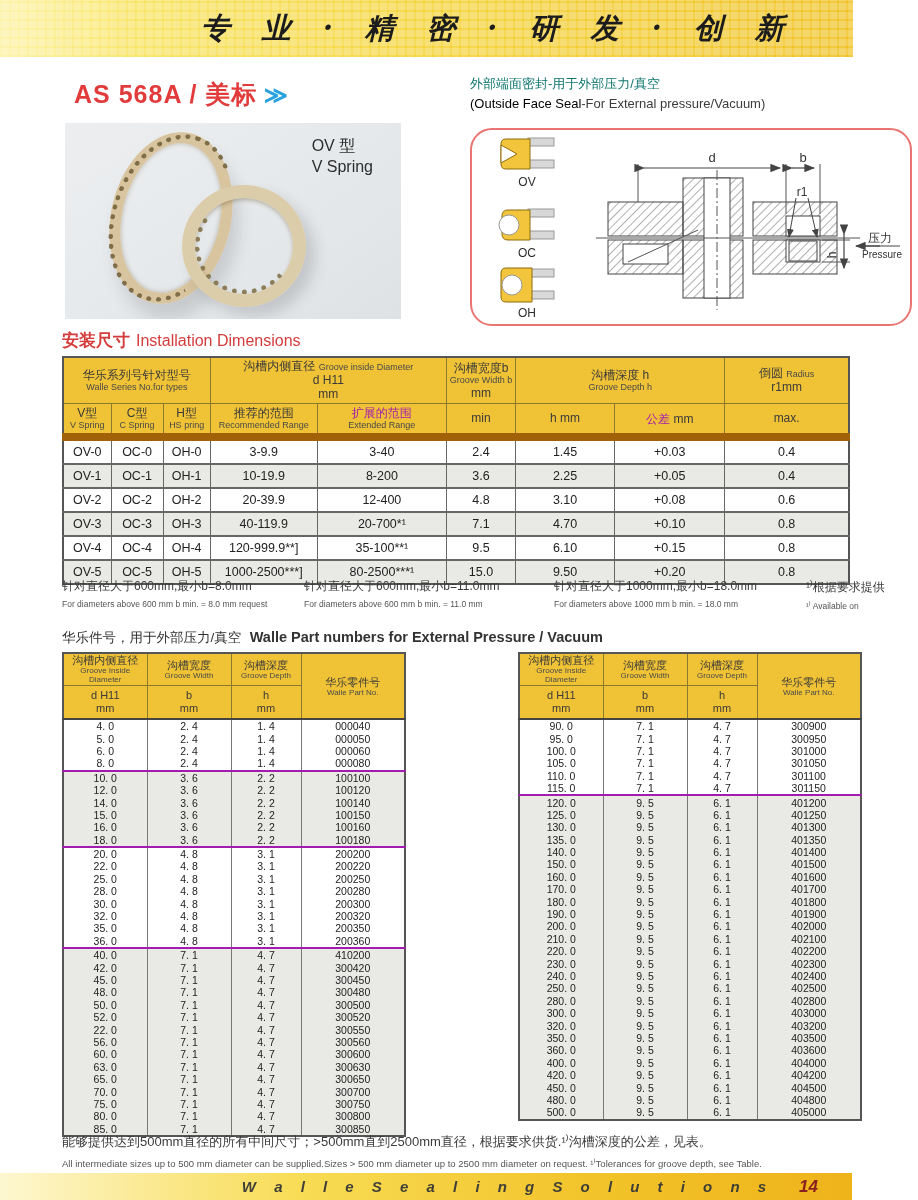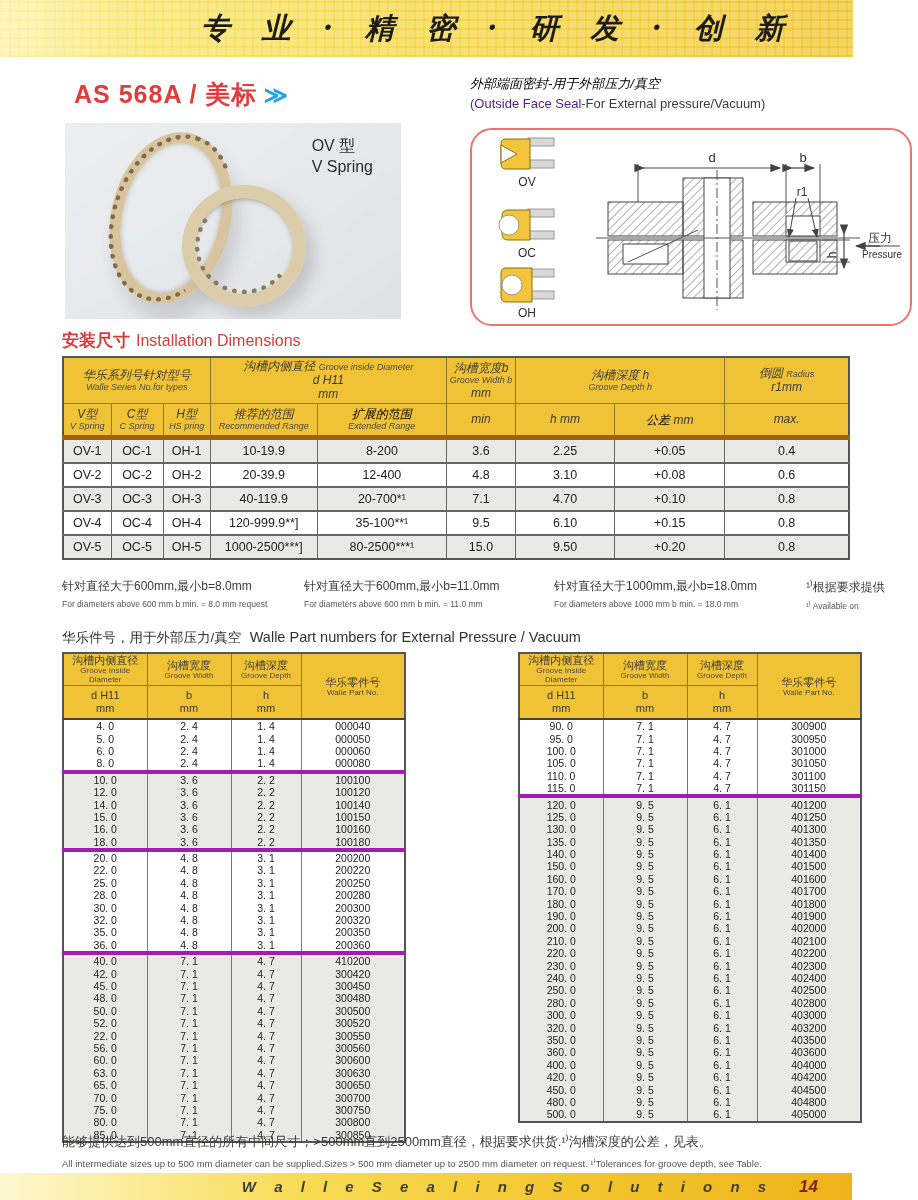--- a/index.html
+++ b/index.html
@@ -14,22 +14,22 @@
       linear-gradient(90deg,#fdf2a2 0%,#f8e35c 16%,#f4d233 50%,#efc01d 100%);
     display:flex;align-items:center;justify-content:flex-end;}
   .slogan{font-family:"DejaVu Serif",serif;font-style:italic;font-weight:bold;
     font-size:29px;color:#1c1c1c;letter-spacing:11px;padding-right:58px;white-space:nowrap;}
 
   
   .title-row{position:absolute;left:74px;top:78px;white-space:nowrap;}
   .title-red{font-size:25px;font-weight:bold;color:#e23b3c;letter-spacing:1px;}
   .title-arrows{font-size:23px;font-weight:bold;color:#2aa2de;margin-left:2px;}
   .subtitle{position:absolute;left:470px;top:74px;line-height:20px;font-size:13px;}
-  .sub-cn{color:#000000;font-style:italic;}
-  .sub-en-red{color:#4c1d95;margin-top:31px;}
+  .sub-cn{color:#0f766e;}
+  .sub-en-red{color:#000000;margin-top:31px;}
   .sub-en-dark{color:#3c3c3c;}
 
   
   .photo{position:absolute;left:65px;top:123px;width:336px;height:196px;
     background:linear-gradient(145deg,#eceef0 0%,#e5e8ea 60%,#dfe2e4 100%);overflow:hidden;}
   .photo-label{position:absolute;right:28px;top:12px;text-align:left;
     font-size:16px;color:#2d2d2d;line-height:21px;}
   .ring1{position:absolute;left:46px;top:8px;width:98px;height:152px;border-radius:50%;
     border:11px solid #d8c49e;transform:rotate(13deg);
     box-shadow:inset 0 0 5px rgba(90,70,30,.35), 10px 14px 16px rgba(70,70,80,.18);}
@@ -50,50 +50,50 @@
   .profile svg{display:block;margin:0 auto;}
   .profile .plabel{font-size:12px;color:#2d2d2d;margin-top:-2px;}
   .tech-draw{position:absolute;left:96px;top:4px;}
 
   
   .sec1{position:absolute;left:62px;top:329px;white-space:nowrap;}
   .sec1 .cn{font-size:17px;font-weight:bold;color:#d43c3c;}
   .sec1 .en{font-size:16px;color:#d43c3c;margin-left:6px;}
   .sec2{position:absolute;left:62px;top:628px;white-space:nowrap;}
   .sec2 .cn{font-size:13.5px;color:#333;}
-  .sec2 .en{font-size:14.5px;color:#333;margin-left:4px;}
+  .sec2 .en{font-size:14.5px;color:#333;margin-left:4px;font-weight:bold;}
 
   
   table{border-collapse:collapse;table-layout:fixed;}
   th,td{padding:0;text-align:center;overflow:hidden;}
   .yellow{background:#f0c235;}
   tr.shade td{background:#e9e9e6;}
 
   
   .install-table{position:absolute;left:62px;top:356px;width:788px;border:2px solid #555;}
   .install-table th{border:1px solid #8a7a30;font-weight:normal;color:#3a3a3a;vertical-align:middle;}
   .install-table .t1{height:46px;}
   .install-table .t2{height:34px;}
-  .install-table thead{border-bottom:5px solid #a16207;font-style:italic;}
+  .install-table thead{border-bottom:8px solid #a16207;}
   .install-table td{border:1px solid #666;border-top:2px solid #666;height:22px;font-size:12.5px;color:#222;}
   .cnl{font-size:12px;line-height:14px;}
   .enl{font-size:9px;line-height:11px;color:#4a4a4a;}
-  .redish{color:#000000;}
+  .redish{color:#a21caf;}
 
   
   .part-table{position:absolute;width:342px;border:2px solid #555;}
   .part-left{left:62px;top:652px;}
   .part-right{left:518px;top:652px;}
   .part-table th{border:1px solid #8a7a30;font-weight:normal;color:#3a3a3a;vertical-align:middle;}
   .part-table thead{border-bottom:2px solid #444;}
   .part-table .p1{height:32px;}
   .part-table .p2{height:34px;}
   .part-table td{border-left:1px solid #777;border-right:1px solid #777;height:12.4px;
     font-size:10.5px;line-height:12px;color:#222;}
-  .part-table tr.band-start td{border-top:4px solid #a21caf;}
+  .part-table tr.band-start td{border-top:2px solid #a21caf;}
   .pcn{font-size:11px;line-height:12px;}
   .pen{font-size:8px;line-height:9px;color:#4a4a4a;}
   .psym{font-size:11px;line-height:13px;}
 
   
   .fnotes{position:absolute;left:62px;top:578px;width:800px;}
   .fnote{position:absolute;top:0;}
   .fnote .cn{font-size:12px;color:#3b3b3b;white-space:nowrap;}
   .fnote .en{font-size:8.5px;color:#555;white-space:nowrap;margin-top:4px;}
   .bottom-note{position:absolute;left:62px;top:1132px;width:800px;}
@@ -290,20 +290,31 @@
         </th>
         <th class="yellow">
           <span class="cnl redish">公差</span><span class="cnl"> mm</span>
         </th>
         <th class="yellow">
           <div class="cnl">max.</div>
         </th>
       </tr>
     </thead>
     <tbody>
+        <tr>
+          <td>OV-0</td>
+          <td>OC-0</td>
+          <td>OH-0</td>
+          <td>3-9.9</td>
+          <td>3-40</td>
+          <td>2.4</td>
+          <td>1.45</td>
+          <td>+0.03</td>
+          <td>0.4</td>
+        </tr>
         <tr class="shade">
           <td>OV-1</td>
           <td>OC-1</td>
           <td>OH-1</td>
           <td>10-19.9</td>
           <td>8-200</td>
           <td>3.6</td>
           <td>2.25</td>
           <td>+0.05</td>
           <td>0.4</td>

